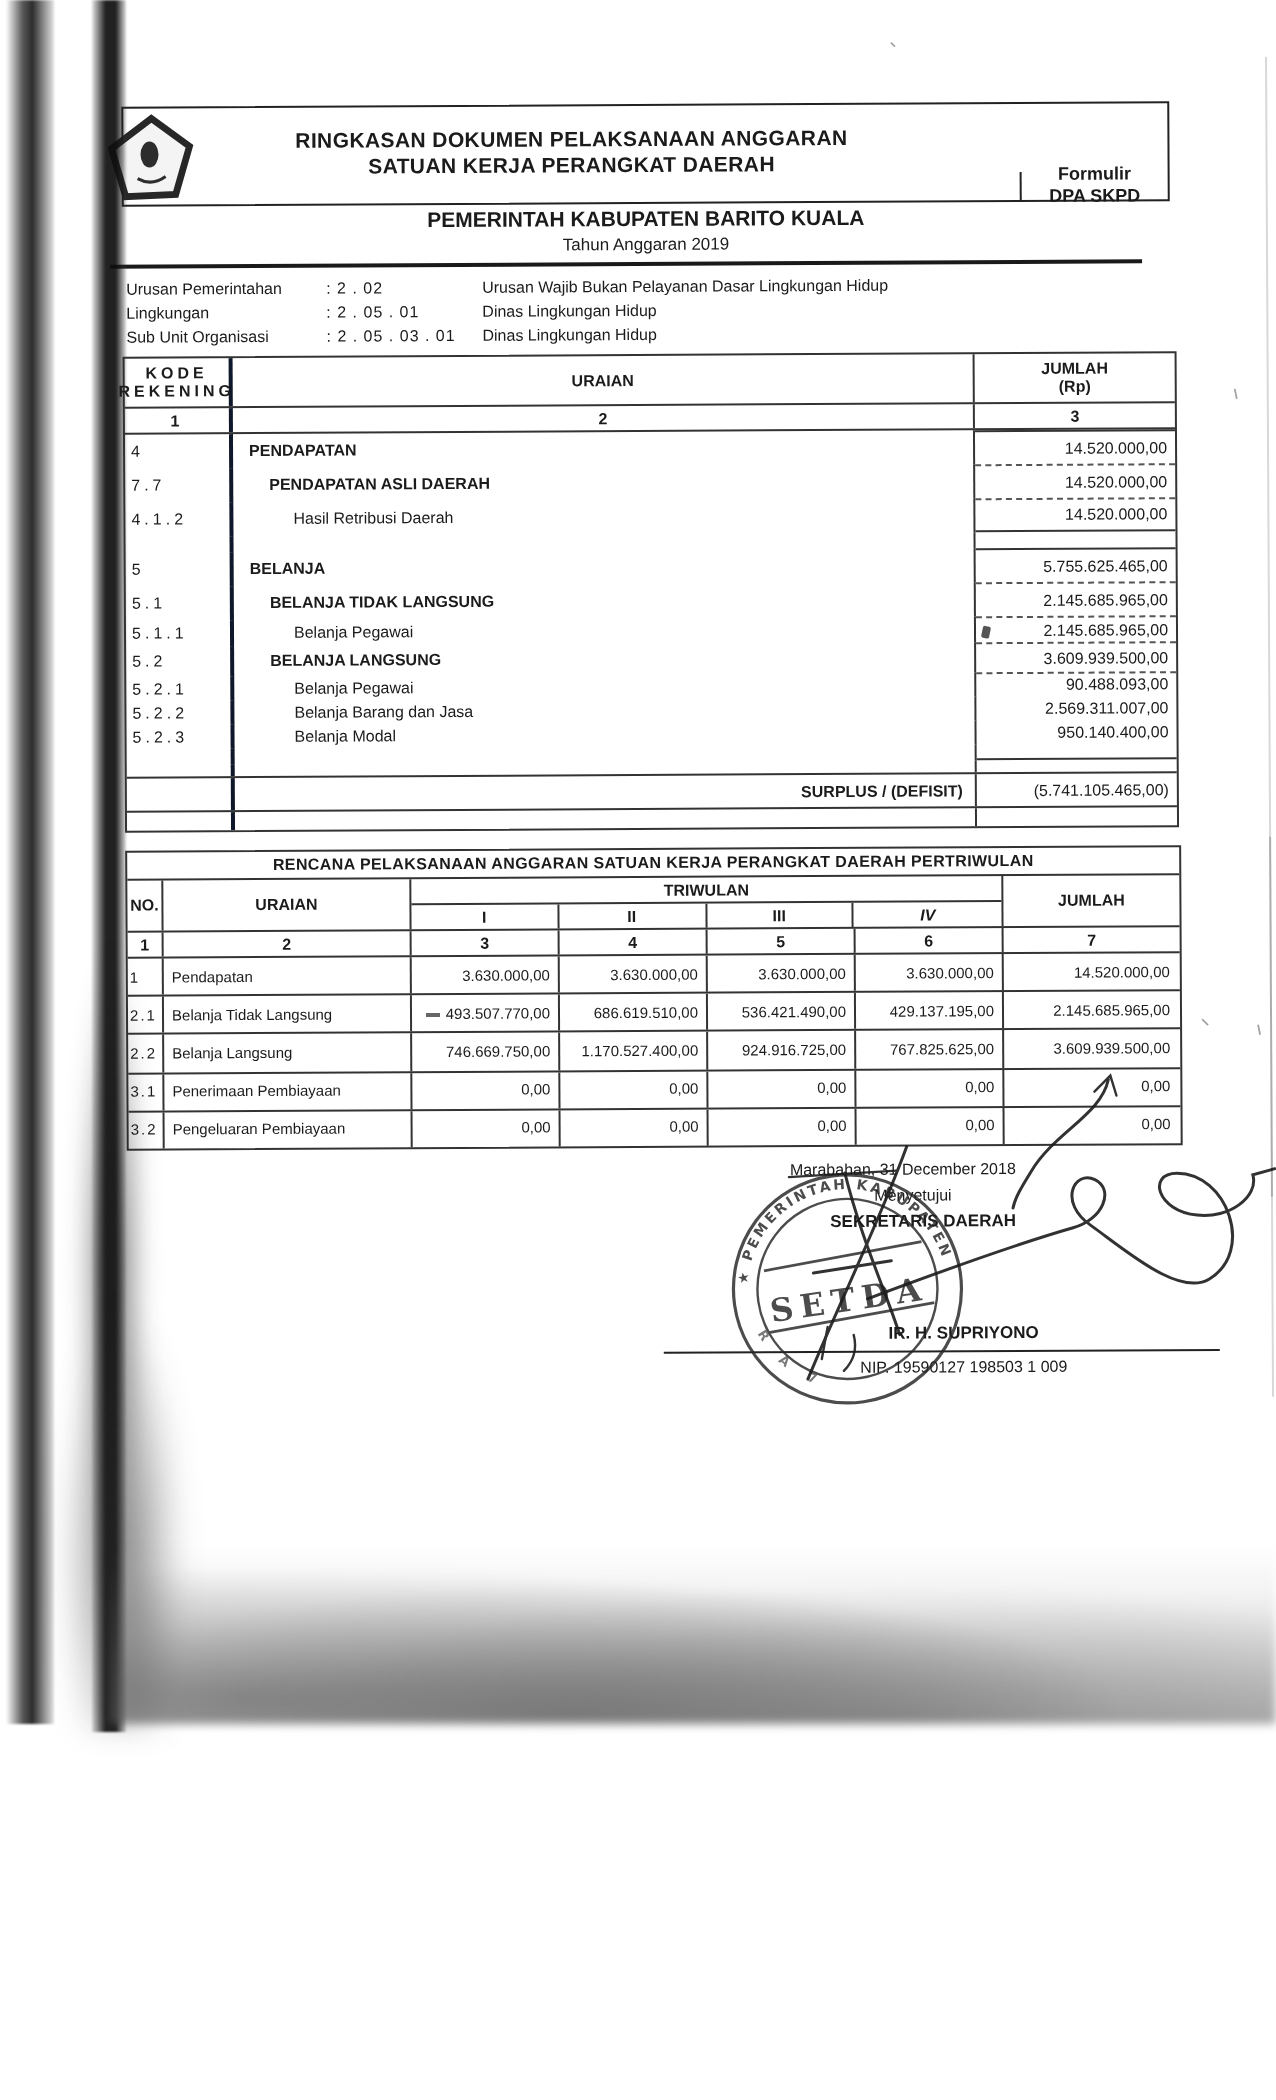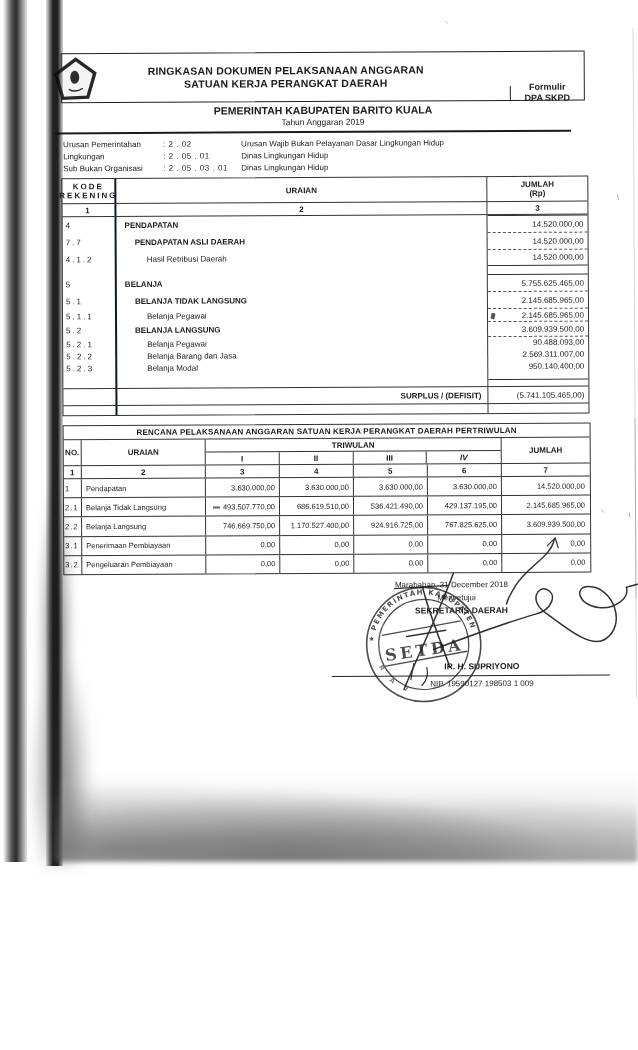--- a/index.html
+++ b/index.html
@@ -147,21 +147,21 @@
         <span class="il">Urusan Pemerintahan</span>
         <span class="ic">: 2 . 02</span>
         <span class="id">Urusan Wajib Bukan Pelayanan Dasar Lingkungan Hidup</span>
       </div>
       <div class="info-row">
         <span class="il">Lingkungan</span>
         <span class="ic">: 2 . 05 . 01</span>
         <span class="id">Dinas Lingkungan Hidup</span>
       </div>
       <div class="info-row">
-        <span class="il">Sub Bukan Organisasi</span>
+        <span class="il">Sub Unit Organisasi</span>
         <span class="ic">: 2 . 05 . 03 . 01</span>
         <span class="id">Dinas Lingkungan Hidup</span>
       </div>
     </div>
 
     <div class="t1">
       <div class="t1-row t1-head">
         <div class="c c-code prel">KODE
 REKENING</div>
         <div class="c c-desc">URAIAN</div>

